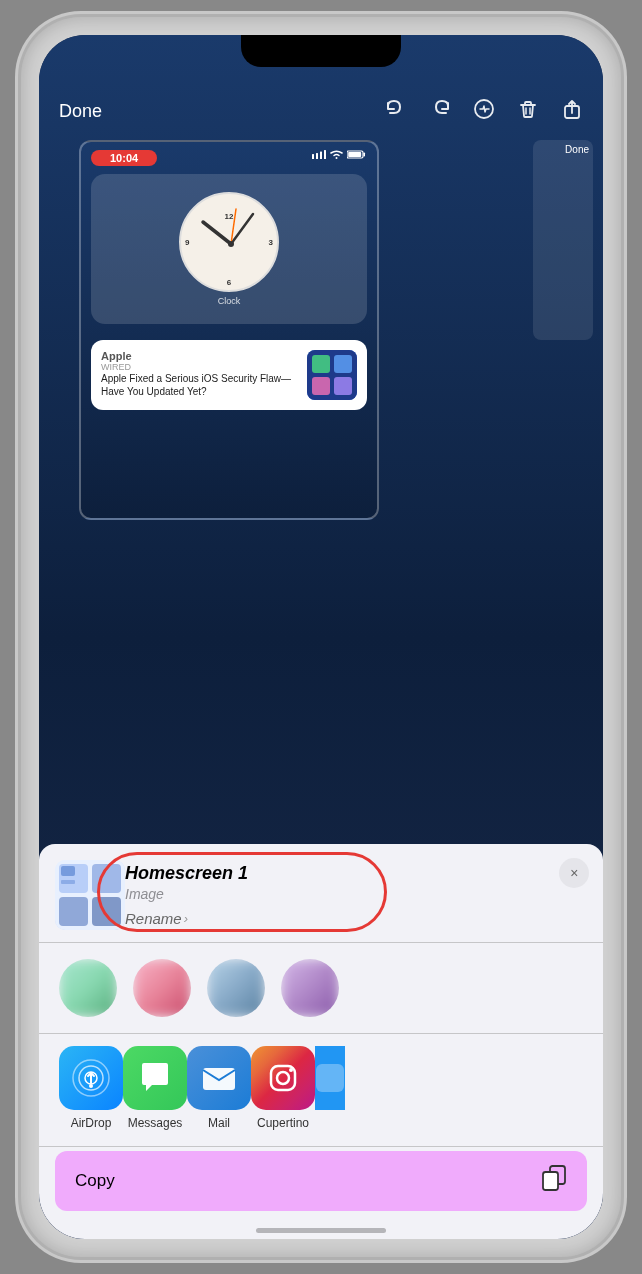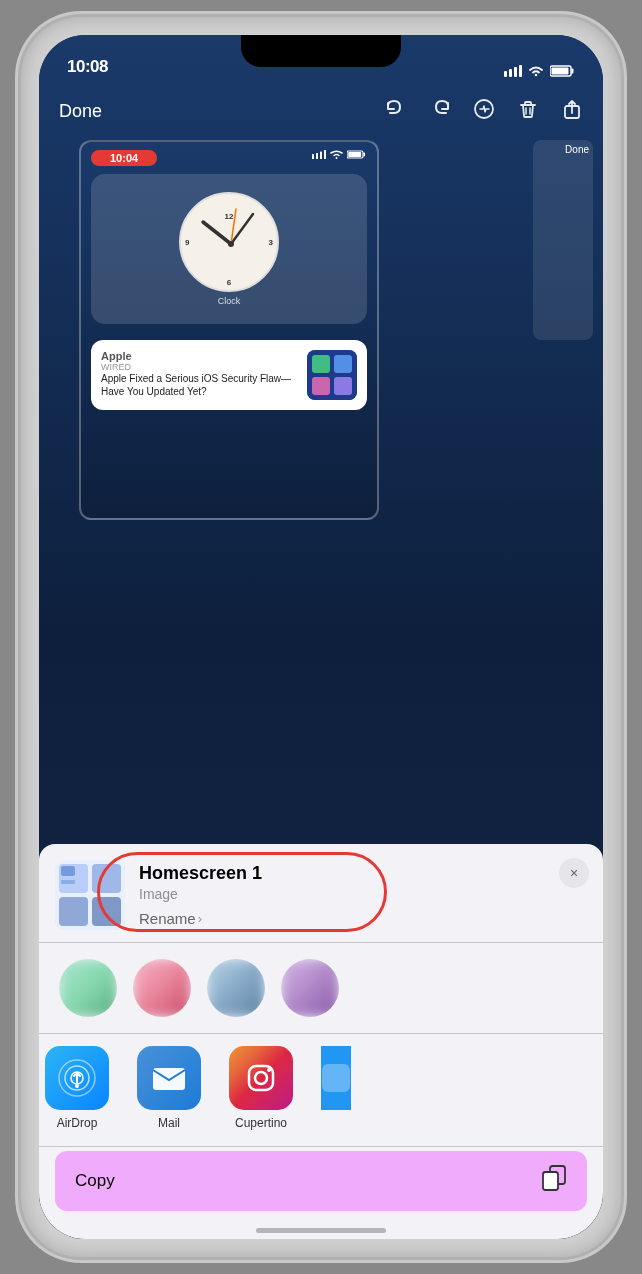--- a/index.html
+++ b/index.html
@@ -277,22 +277,22 @@
       border-radius: 16px 16px 0 0;
       z-index: 20;
       padding-bottom: 20px;
     }
 
     
     .share-header {
       display: flex;
       align-items: center;
       padding: 16px 16px 12px;
-      gap: 14px;
       position: relative;
+      font-style: italic;
     }
 
     .share-thumbnail {
       width: 70px;
       height: 70px;
       border-radius: 10px;
       background: linear-gradient(135deg, #e8f0fe, #c8d8f8);
       overflow: hidden;
       flex-shrink: 0;
     }
@@ -391,22 +391,22 @@
     }
 
     .avatar-1 { background: linear-gradient(135deg, #a8e6cf, #88d8b0, #56ab7b); }
     .avatar-2 { background: linear-gradient(135deg, #f8b4c8, #e8849a, #c84b6b); }
     .avatar-3 { background: linear-gradient(135deg, #b8d4e8, #88aac8, #5880a0); }
     .avatar-4 { background: linear-gradient(135deg, #d4b8e8, #b088c8, #8858a8); }
 
     
     .apps-row {
       display: flex;
-      gap: 28px;
-      padding: 12px 6px 16px;
+      gap: 0;
+      padding: 12px 20px 16px;
     }
 
     .app-item {
       display: flex;
       flex-direction: column;
       align-items: center;
       gap: 6px;
       flex-shrink: 0;
     }
 
@@ -473,41 +473,20 @@
 <body>
 
 <div class="phone-frame">
 
   <div class="phone-screen">
 
     <div class="notch"></div>
 
     <div class="bg-screen"></div>
 
-    <div class="status-bar">
-      <span class="status-time">10:08</span>
-      <div class="status-icons">
-        <svg width="18" height="12" viewBox="0 0 18 12">
-          <rect x="0" y="6" width="3" height="6" rx="1" fill="white"></rect>
-          <rect x="5" y="4" width="3" height="8" rx="1" fill="white"></rect>
-          <rect x="10" y="2" width="3" height="10" rx="1" fill="white"></rect>
-          <rect x="15" y="0" width="3" height="12" rx="1" fill="white"></rect>
-        </svg>
-        <svg width="16" height="12" viewBox="0 0 16 12">
-          <path d="M8 10 L8 10" stroke="white" stroke-width="2.5" stroke-linecap="round"></path>
-          <path d="M5 7.5 Q8 5 11 7.5" stroke="white" stroke-width="1.8" fill="none" stroke-linecap="round"></path>
-          <path d="M2 5 Q8 0 14 5" stroke="white" stroke-width="1.8" fill="none" stroke-linecap="round"></path>
-        </svg>
-        <svg width="25" height="12" viewBox="0 0 25 12">
-          <rect x="0" y="1" width="21" height="10" rx="2" stroke="white" stroke-width="1.5" fill="none"></rect>
-          <rect x="21.5" y="3.5" width="2" height="5" rx="1" fill="white"></rect>
-          <rect x="1.5" y="2.5" width="17" height="7" rx="1" fill="white"></rect>
-        </svg>
-      </div>
-    </div>
 
     <div class="toolbar">
       <span class="toolbar-done">Done</span>
       <div class="toolbar-icons">
         <span class="toolbar-icon">
           <svg width="22" height="22" viewBox="0 0 22 22" fill="none">
             <path d="M3 8 Q3 3 9 3 Q15 3 15 9 Q15 15 9 15 L5 15" stroke="white" stroke-width="2" fill="none" stroke-linecap="round"></path>
             <path d="M3 5 L3 11 L9 11" stroke="white" stroke-width="2" fill="none" stroke-linecap="round" stroke-linejoin="round"></path>
           </svg>
         </span>
@@ -671,20 +650,28 @@
               <circle cx="20" cy="20" r="6" fill="none" stroke="white" stroke-width="1.5"></circle>
 
               <path d="M20 15 L20 25 M17 18 L20 15 L23 18" stroke="white" stroke-width="2" stroke-linecap="round" stroke-linejoin="round" fill="none"></path>
 
               <circle cx="20" cy="28" r="2" fill="white"></circle>
             </svg>
           </div>
           <span class="app-label">AirDrop</span>
         </div>
 
+        <div class="app-item">
+          <div class="app-icon app-messages">
+            <svg width="38" height="38" viewBox="0 0 38 38">
+              <path d="M6 6 Q6 4 8 4 L30 4 Q32 4 32 6 L32 24 Q32 26 30 26 L16 26 L10 32 L10 26 L8 26 Q6 26 6 24 Z" fill="white"></path>
+            </svg>
+          </div>
+          <span class="app-label">Messages</span>
+        </div>
 
         <div class="app-item">
           <div class="app-icon app-mail">
             <svg width="40" height="40" viewBox="0 0 40 40">
               <rect x="4" y="10" width="32" height="22" rx="3" fill="white" opacity="0.95"></rect>
               <path d="M4 12 L20 22 L36 12" stroke="#1c7cd6" stroke-width="2" fill="none"></path>
             </svg>
           </div>
           <span class="app-label">Mail</span>
         </div>

